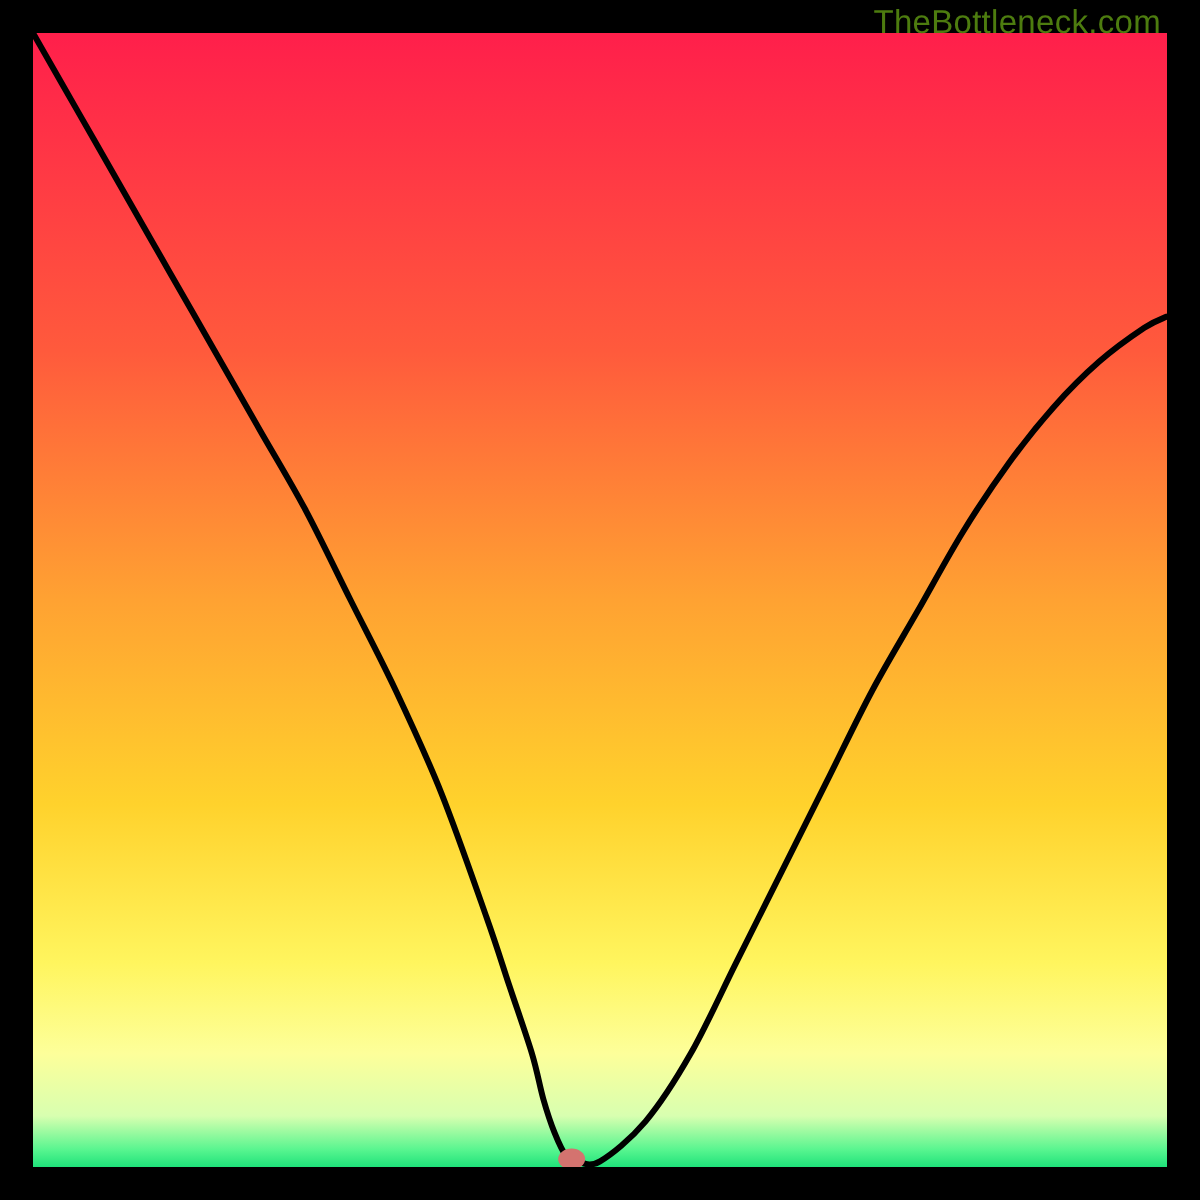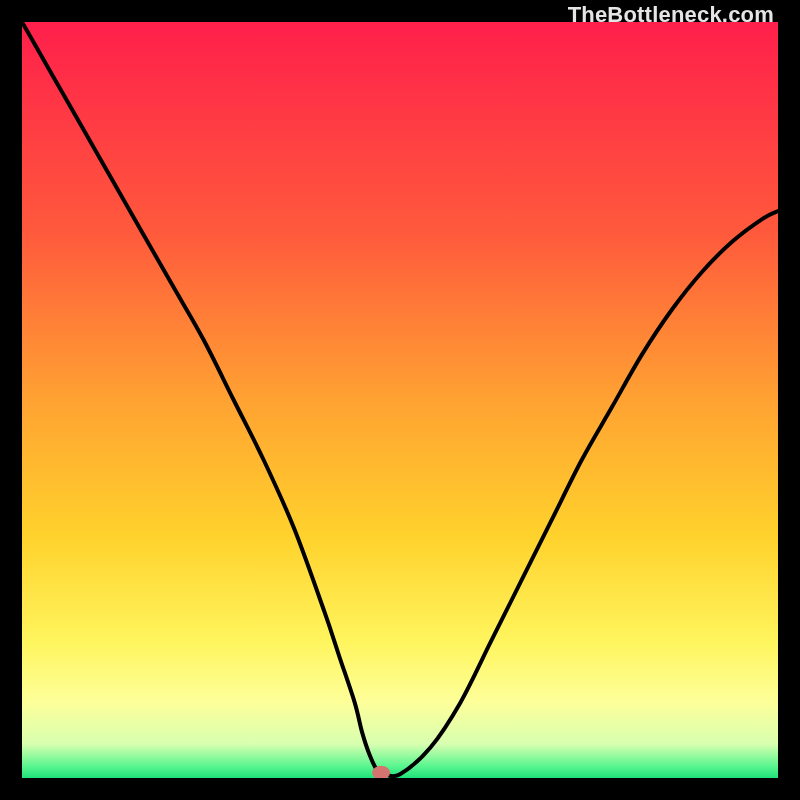--- a/index.html
+++ b/index.html
@@ -23,23 +23,23 @@
     position: absolute;
     left: 0;
     top: 0;
     width: 756px;
     height: 756px;
   }
   .watermark {
     position: absolute;
     top: 2px;
     right: 26px;
-    color: #e5e5e5;
+    color: #4d7c0f;
     font-size: 22px;
-    font-weight: 700;
+    font-weight: 400;
     letter-spacing: 0.2px;
     user-select: none;
   }
   svg { display: block; }
 </style>
 </head>
 <body>
 
 <div class="frame">
   <svg class="plot-area" viewBox="0 0 756 756" preserveAspectRatio="none">

